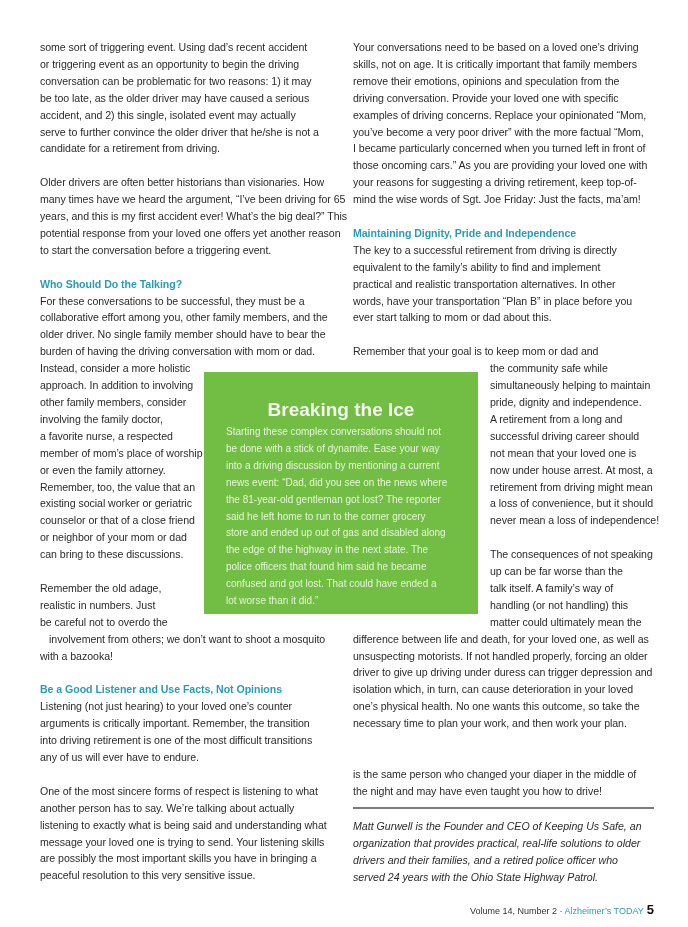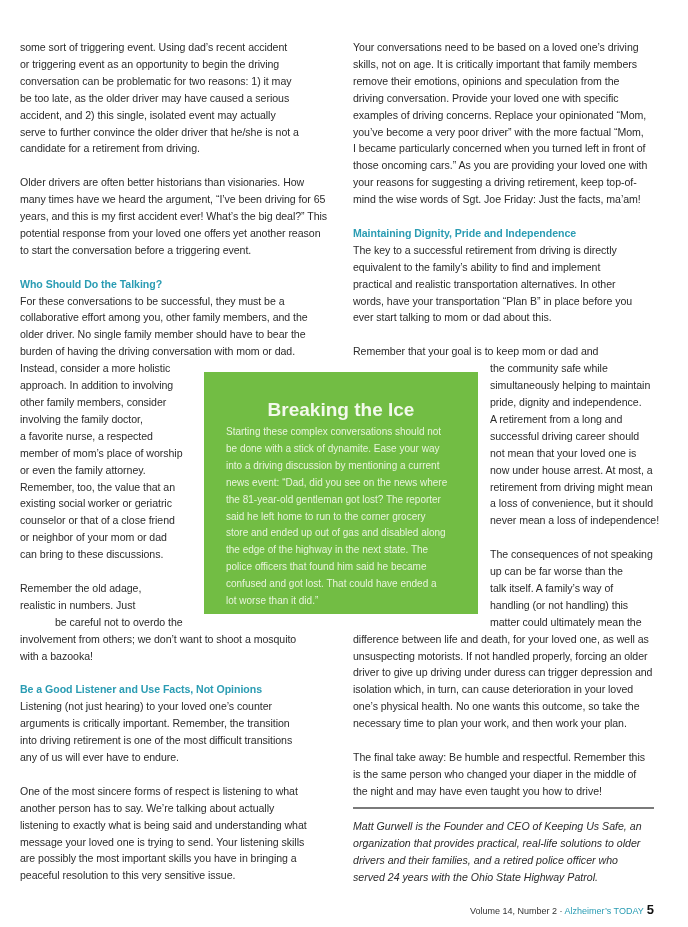--- a/index.html
+++ b/index.html
@@ -4,21 +4,21 @@
 <style>
   html, body { margin: 0; padding: 0; }
   body {
     width: 688px; height: 927px; background: #ffffff; position: relative; overflow: hidden;
     font-family: "Liberation Sans", sans-serif; color: #2b2b2b;
   }
   .col { position: absolute; font-size: 10.6px; line-height: 16.9px; letter-spacing: -0.05px; }
   .col p { margin: 0; }
   .gap { height: 16.9px; }
   .hd { color: #2a9cb3; font-weight: bold; font-size: 10.6px; }
-  .lcol { left: 20px; top: 39px; width: 310px; }
+  .lcol { left: 40px; top: 39px; width: 310px; }
   .rcol { left: 353px; top: 39px; width: 305px; }
   .narrow { width: 160px; }
   .greenbox {
     position: absolute; left: 204px; top: 372px; width: 274px; height: 242px;
     background: #72bd44; box-sizing: border-box; padding: 26px 18px 4px 22px;
   }
   .greenbox .title {
     text-align: center; color: #f3f9ec; font-weight: bold; font-size: 19px; line-height: 22px;
     position: absolute; top: 27px; left: 0; width: 100%;
   }
@@ -37,22 +37,22 @@
 
 <div class="col lcol">
   <p><span style="white-space: nowrap;">some sort of triggering event. Using dad’s recent accident</span><br><span style="white-space: nowrap;">or triggering event as an opportunity to begin the driving</span><br><span style="white-space: nowrap;">conversation can be problematic for two reasons: 1) it may</span><br><span style="white-space: nowrap;">be too late, as the older driver may have caused a serious</span><br><span style="white-space: nowrap;">accident, and 2) this single, isolated event may actually</span><br><span style="white-space: nowrap;">serve to further convince the older driver that he/she is not a</span><br><span style="white-space: nowrap;">candidate for a retirement from driving.</span></p>
   <div class="gap"></div>
   <p><span style="white-space: nowrap;">Older drivers are often better historians than visionaries. How</span><br><span style="white-space: nowrap;">many times have we heard the argument, “I’ve been driving for 65</span><br><span style="white-space: nowrap;">years, and this is my first accident ever! What’s the big deal?” This</span><br><span style="white-space: nowrap;">potential response from your loved one offers yet another reason</span><br><span style="white-space: nowrap;">to start the conversation before a triggering event.</span></p>
   <div class="gap"></div>
   <p class="hd">Who Should Do the Talking?</p>
   <p><span style="white-space: nowrap;">For these conversations to be successful, they must be a</span><br><span style="white-space: nowrap;">collaborative effort among you, other family members, and the</span><br><span style="white-space: nowrap;">older driver. No single family member should have to bear the</span><br><span style="white-space: nowrap;">burden of having the driving conversation with mom or dad.</span></p>
   <p class="narrow"><span style="white-space: nowrap;">Instead, consider a more holistic</span><br><span style="white-space: nowrap;">approach. In addition to involving</span><br><span style="white-space: nowrap;">other family members, consider</span><br><span style="white-space: nowrap;">involving the family doctor,</span><br><span style="white-space: nowrap;">a favorite nurse, a respected</span><br><span style="white-space: nowrap;">member of mom’s place of worship</span><br><span style="white-space: nowrap;">or even the family attorney.</span><br><span style="white-space: nowrap;">Remember, too, the value that an</span><br><span style="white-space: nowrap;">existing social worker or geriatric</span><br><span style="white-space: nowrap;">counselor or that of a close friend</span><br><span style="white-space: nowrap;">or neighbor of your mom or dad</span><br><span style="white-space: nowrap;">can bring to these discussions.</span></p>
   <div class="gap"></div>
-  <p class="narrow"><span style="white-space: nowrap; text-align: center;">Remember the old adage,</span><br><span style="white-space: nowrap;">realistic in numbers. Just</span><br><span style="white-space: nowrap; margin-left: 35px;">be careful not to overdo the</span></p>
-  <p><span style="white-space: nowrap;">involvement from others; we don’t want to shoot a mosquito</span><br><span style="white-space: nowrap;">with a bazooka!</span></p>
+  <p class="narrow"><span style="white-space: nowrap; text-align: center;">Remember the old adage,</span><br><span style="white-space: nowrap;">realistic in numbers. Just</span><br><span style="white-space: nowrap;">be careful not to overdo the</span></p>
+  <p><span style="white-space: nowrap; margin-left: 9px;">involvement from others; we don’t want to shoot a mosquito</span><br><span style="white-space: nowrap;">with a bazooka!</span></p>
   <div class="gap"></div>
   <p class="hd">Be a Good Listener and Use Facts, Not Opinions</p>
   <p><span style="white-space: nowrap;">Listening (not just hearing) to your loved one’s counter</span><br><span style="white-space: nowrap;">arguments is critically important. Remember, the transition</span><br><span style="white-space: nowrap;">into driving retirement is one of the most difficult transitions</span><br><span style="white-space: nowrap;">any of us will ever have to endure.</span></p>
   <div class="gap"></div>
   <p><span style="white-space: nowrap;">One of the most sincere forms of respect is listening to what</span><br><span style="white-space: nowrap;">another person has to say. We’re talking about actually</span><br><span style="white-space: nowrap;">listening to exactly what is being said and understanding what</span><br><span style="white-space: nowrap;">message your loved one is trying to send. Your listening skills</span><br><span style="white-space: nowrap;">are possibly the most important skills you have in bringing a</span><br><span style="white-space: nowrap;">peaceful resolution to this very sensitive issue.</span></p>
 </div>
 
 <div class="greenbox">
   <div class="title">Breaking the Ice</div>
   <div class="body"><span style="white-space: nowrap;">Starting these complex conversations should not</span><br><span style="white-space: nowrap;">be done with a stick of dynamite. Ease your way</span><br><span style="white-space: nowrap;">into a driving discussion by mentioning a current</span><br><span style="white-space: nowrap;">news event: “Dad, did you see on the news where</span><br><span style="white-space: nowrap;">the 81-year-old gentleman got lost? The reporter</span><br><span style="white-space: nowrap;">said he left home to run to the corner grocery</span><br><span style="white-space: nowrap;">store and ended up out of gas and disabled along</span><br><span style="white-space: nowrap;">the edge of the highway in the next state. The</span><br><span style="white-space: nowrap;">police officers that found him said he became</span><br><span style="white-space: nowrap;">confused and got lost. That could have ended a</span><br><span style="white-space: nowrap;">lot worse than it did.”</span></div>
@@ -63,21 +63,21 @@
   <div class="gap"></div>
   <p class="hd">Maintaining Dignity, Pride and Independence</p>
   <p><span style="white-space: nowrap;">The key to a successful retirement from driving is directly</span><br><span style="white-space: nowrap;">equivalent to the family’s ability to find and implement</span><br><span style="white-space: nowrap;">practical and realistic transportation alternatives. In other</span><br><span style="white-space: nowrap;">words, have your transportation “Plan B” in place before you</span><br><span style="white-space: nowrap;">ever start talking to mom or dad about this.</span></p>
   <div class="gap"></div>
   <p>Remember that your goal is to keep mom or dad and</p>
   <p style="margin-left:137px;"><span style="white-space: nowrap;">the community safe while</span><br><span style="white-space: nowrap;">simultaneously helping to maintain</span><br><span style="white-space: nowrap;">pride, dignity and independence.</span><br><span style="white-space: nowrap;">A retirement from a long and</span><br><span style="white-space: nowrap;">successful driving career should</span><br><span style="white-space: nowrap;">not mean that your loved one is</span><br><span style="white-space: nowrap;">now under house arrest. At most, a</span><br><span style="white-space: nowrap;">retirement from driving might mean</span><br><span style="white-space: nowrap;">a loss of convenience, but it should</span><br><span style="white-space: nowrap;">never mean a loss of independence!</span></p>
   <div class="gap"></div>
   <p style="margin-left:137px;"><span style="white-space: nowrap;">The consequences of not speaking</span><br><span style="white-space: nowrap;">up can be far worse than the</span><br><span style="white-space: nowrap;">talk itself. A family’s way of</span><br><span style="white-space: nowrap;">handling (or not handling) this</span><br><span style="white-space: nowrap;">matter could ultimately mean the</span></p>
   <p><span style="white-space: nowrap;">difference between life and death, for your loved one, as well as</span><br><span style="white-space: nowrap;">unsuspecting motorists. If not handled properly, forcing an older</span><br><span style="white-space: nowrap;">driver to give up driving under duress can trigger depression and</span><br><span style="white-space: nowrap;">isolation which, in turn, can cause deterioration in your loved</span><br><span style="white-space: nowrap;">one’s physical health. No one wants this outcome, so take the</span><br><span style="white-space: nowrap;">necessary time to plan your work, and then work your plan.</span></p>
   <div class="gap"></div>
-  <p><span style="white-space: nowrap;">The final take away: Be humble and respectful. Remember this</span><br><span style="white-space: nowrap;">is the same person who changed your diaper in the middle of</span><br><span style="white-space: nowrap;">the night and may have even taught you how to drive!</span></p>
+  <p><br><span style="white-space: nowrap;">is the same person who changed your diaper in the middle of</span><br><span style="white-space: nowrap;">the night and may have even taught you how to drive!</span></p>
 </div>
 
 <div class="divider"></div>
 <div class="bio"><span style="white-space: nowrap;">Matt Gurwell is the Founder and CEO of Keeping Us Safe, an</span><br><span style="white-space: nowrap;">organization that provides practical, real-life solutions to older</span><br><span style="white-space: nowrap;">drivers and their families, and a retired police officer who</span><br><span style="white-space: nowrap;">served 24 years with the Ohio State Highway Patrol.</span></div>
 
 <div class="footer">
   <span>Volume 14, Number 2 · </span><span class="pub">Alzheimer’s TODAY</span><span class="pg">5</span>
 </div>
 
 </body></html>

